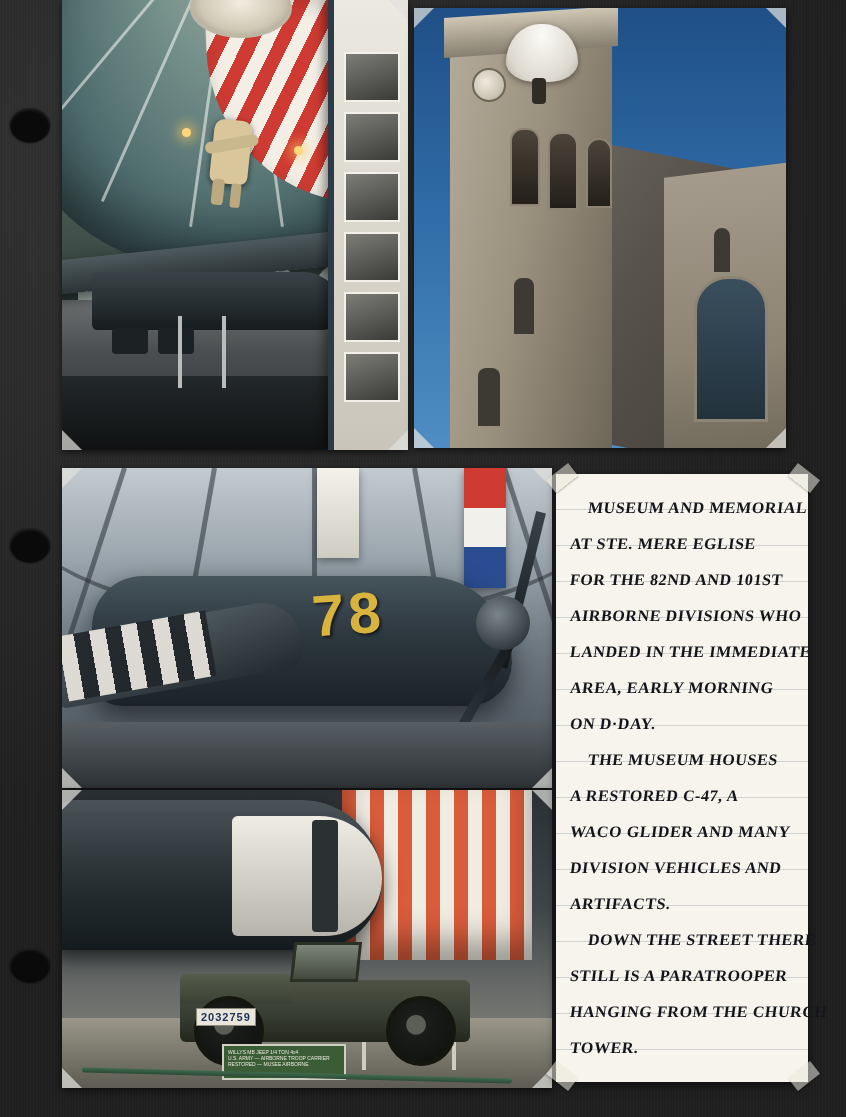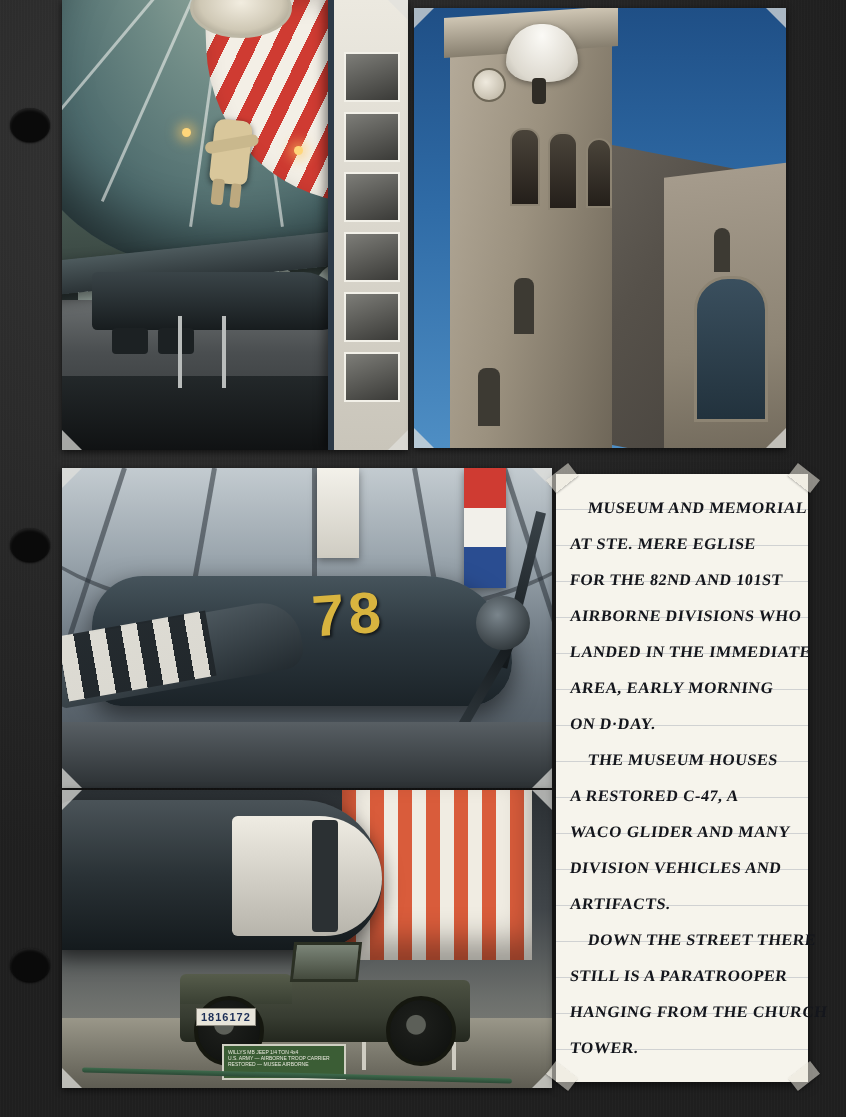--- a/index.html
+++ b/index.html
@@ -524,21 +524,21 @@
       <div class="glider-band"></div>
       <div class="floor-hall"></div>
       <div class="stanchion" style="left: 390px;"></div>
       <div class="stanchion" style="left: 300px;"></div>
       <div class="jeep">
         <div class="jeep-body"></div>
         <div class="jeep-hood"></div>
         <div class="jeep-windshield"></div>
         <div class="jeep-wheel" style="left: 14px;"></div>
         <div class="jeep-wheel" style="left: 206px;"></div>
-        <div class="jeep-plate">1816172</div>
+        <div class="jeep-plate">2032759</div>
       </div>
       <div class="info-sign">
         <div>WILLYS MB JEEP  1/4 TON 4x4</div>
         <div>U.S. ARMY — AIRBORNE TROOP CARRIER</div>
         <div>RESTORED — MUSEE AIRBORNE</div>
       </div>
       <div class="rope"></div>
     </div>
     <div class="corner tl"></div>
     <div class="corner tr"></div>

